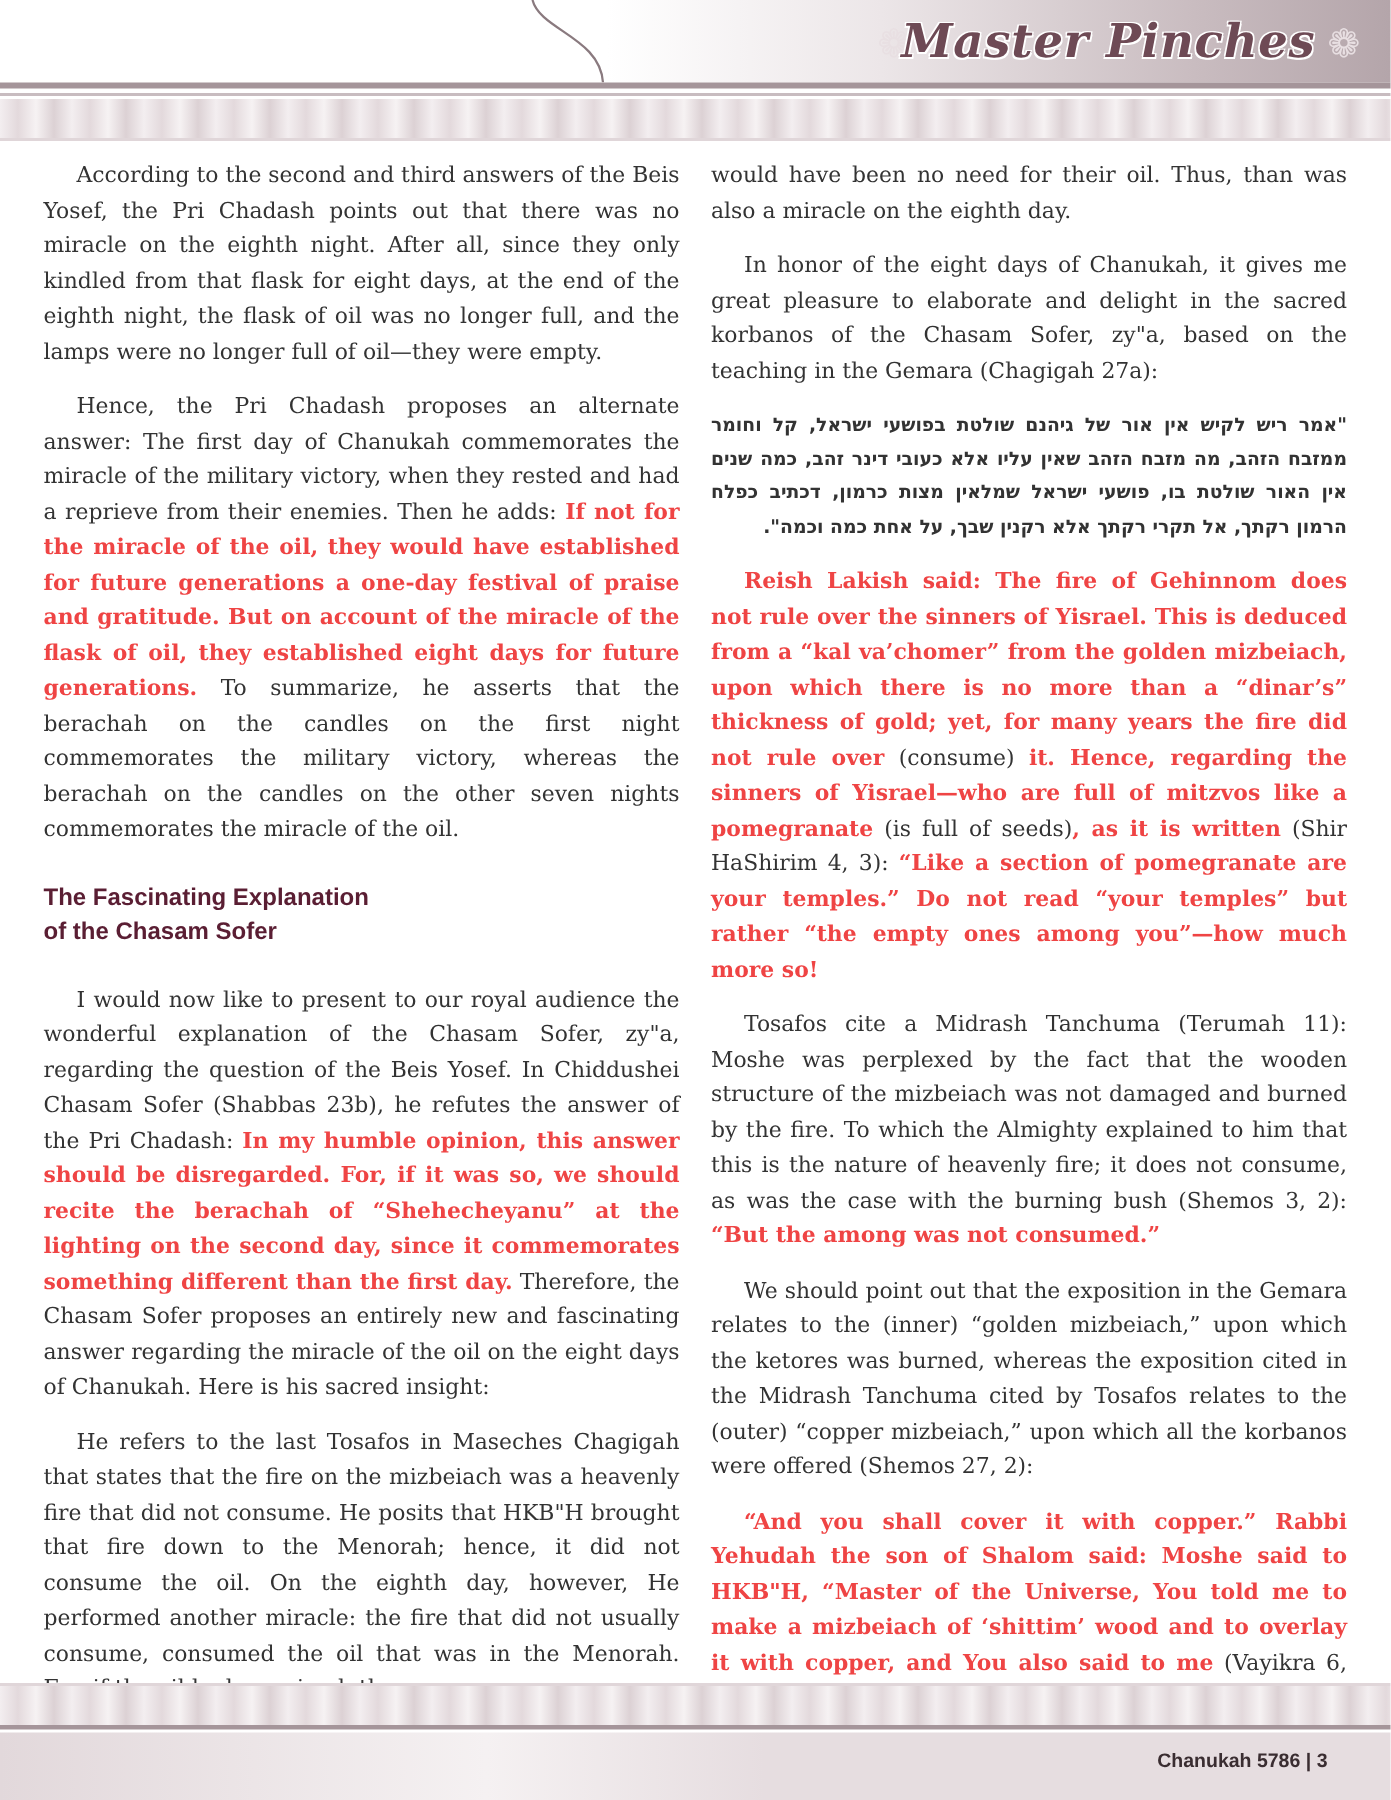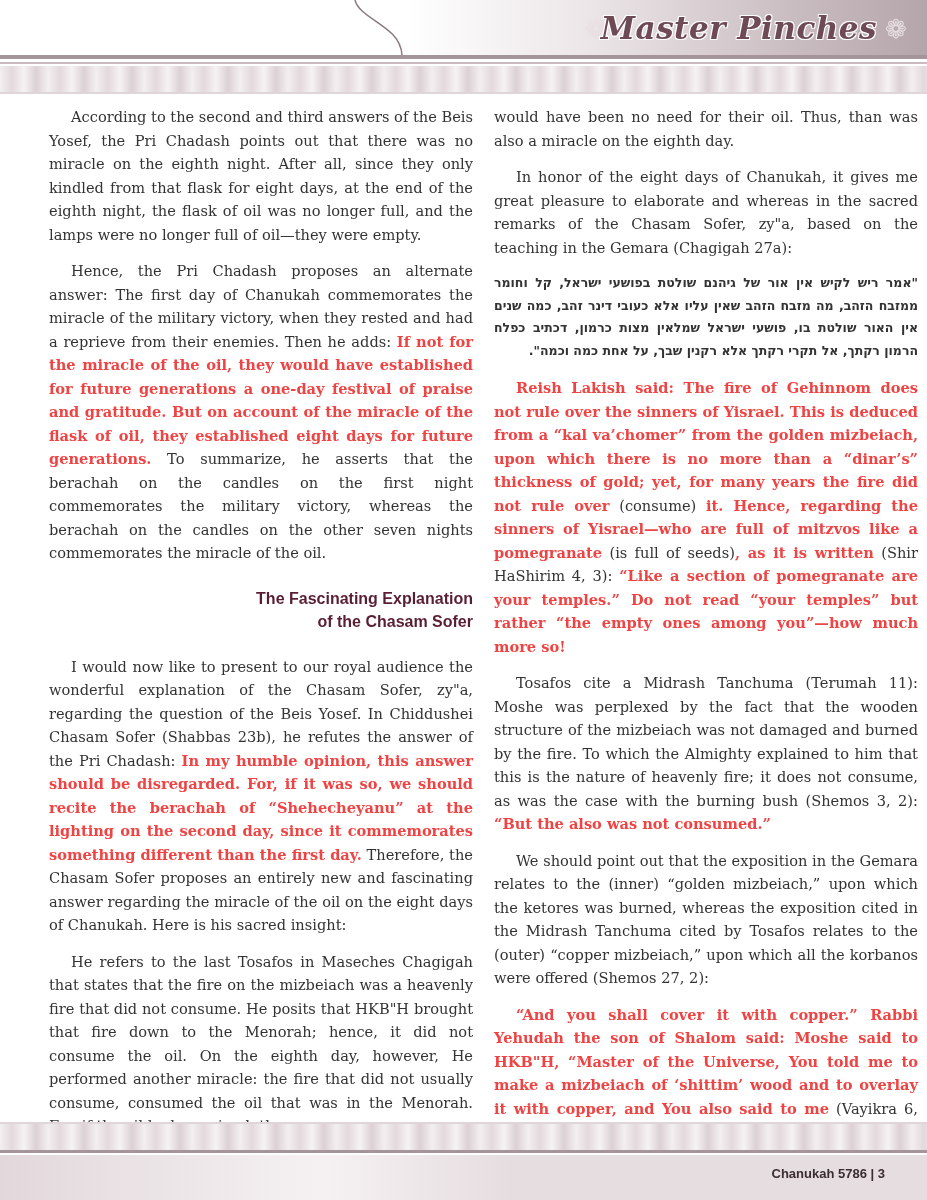--- a/index.html
+++ b/index.html
@@ -18,28 +18,28 @@
   .band { position:absolute; left:0; width:927px; height:26px;
      background:repeating-linear-gradient(90deg,#f3eef0 0px,#e3d9dc 12px,#f6f2f3 24px,#dcd1d4 36px,#f3eef0 48px); }
   .band.top { top:66px; border-bottom:2px solid #e0d6d9; }
   .band.bottom { top:1122px; border-top:2px solid #e0d6d9; }
   .footer { position:absolute; left:0; top:1150px; width:905px; height:50px; }
   .footer-rule { position:absolute; left:0; top:0; width:927px; height:3px; background:#a5959a; }
   .footer-bg { position:absolute; left:0; top:5px; width:927px; height:45px;
      background:linear-gradient(90deg,#e2d8db 0%,#f5f1f2 35%,#e6dde0 55%,#e6dde0 100%); }
   .footer-text { position:absolute; right:20px; top:16px; font-family:"Liberation Sans",sans-serif;
      font-size:13px; font-weight:bold; color:#3a2d31; }
-  .col { position:absolute; top:105px; width:424px; font-size:14.6px; line-height:23.5px; text-align:justify;margin-left:20px; }
+  .col { position:absolute; top:105px; width:424px; font-size:14.6px; line-height:23.5px; text-align:justify; }
   .col.left { left:29px; }
   .col.right { left:474px; }
   p { margin:0 0 13px 0; text-indent:22px; }
   p.noindent { text-indent:0; }
   b { color:#ef4444; }
   h2 { font-family:"Liberation Sans",sans-serif; font-size:16px; font-weight:bold; color:#5a1e33;
-       text-align:right; line-height:23px; margin:22px 0 22px 0; }
+       text-align:left; line-height:23px; margin:22px 0 22px 0; }
   .hebrew { direction:rtl; text-align:justify; font-family:"DejaVu Sans",sans-serif; font-weight:bold;
        font-size:12.5px; line-height:22.5px; color:#333; margin:0 0 14px 0; }
 </style>
 </head>
 <body>
 
 <div class="header">
   <div class="header-grad"></div>
   <svg class="header-curve" viewBox="0 0 60 55" width="60" height="55">
     <path d="M5 0 C 10 20, 50 25, 52 55" stroke="#8a7a7f" stroke-width="1.5" fill="none"></path>
@@ -55,24 +55,24 @@
 <div class="col left">
   <p>According to the second and third answers of the Beis Yosef, the Pri Chadash points out that there was no miracle on the eighth night.  After all, since they only kindled from that flask for eight days, at the end of the eighth night, the flask of oil was no longer full, and the lamps were no longer full of oil—they were empty.</p>
   <p><span>Hence, the Pri Chadash proposes an alternate answer: The first day of Chanukah commemorates the miracle of the military victory, when they rested and had a reprieve from their enemies. Then he adds: </span><b>If not for the miracle of the oil, they would have established for future generations a one-day festival of praise and gratitude. But on account of the miracle of the flask of oil, they established eight days for future generations.</b><span>  To summarize, he asserts that the berachah on the candles on the first night commemorates the military victory, whereas the berachah on the candles on the other seven nights commemorates the miracle of the oil.</span></p>
   <h2><span>The Fascinating Explanation</span><br><span>of the Chasam Sofer</span></h2>
   <p><span>I would now like to present to our royal audience the wonderful explanation of the Chasam Sofer, zy"a, regarding the question of the Beis Yosef.  In Chiddushei Chasam Sofer (Shabbas 23b), he refutes the answer of the Pri Chadash: </span><b>In my humble opinion, this answer should be disregarded. For, if it was so, we should recite the berachah of “Shehecheyanu” at the lighting on the second day, since it commemorates something different than the first day.</b><span>  Therefore, the Chasam Sofer proposes an entirely new and fascinating answer regarding the miracle of the oil on the eight days of Chanukah.  Here is his sacred insight:</span></p>
   <p>He refers to the last Tosafos in Maseches Chagigah that states that the fire on the mizbeiach was a heavenly fire that did not consume.  He posits that HKB"H brought that fire down to the Menorah; hence, it did not consume the oil. On the eighth day, however, He performed another miracle: the fire that did not usually consume, consumed the oil that was in the Menorah.  For, if the oil had remained, there</p>
 </div>
 
 <div class="col right">
   <p class="noindent">would have been no need for their oil.  Thus, than was also a miracle on the eighth day.</p>
-  <p>In honor of the eight days of Chanukah, it gives me great pleasure to elaborate and whereas in the sacred remarks of the Chasam Sofer, zy"a, based on the teaching in the Gemara (Chagigah 27a):</p>
+  <p>In honor of the eight days of Chanukah, it gives me great pleasure to elaborate and delight in the sacred korbanos of the Chasam Sofer, zy"a, based on the teaching in the Gemara (Chagigah 27a):</p>
   <div class="hebrew">"אמר ריש לקיש אין אור של גיהנם שולטת בפושעי ישראל, קל וחומר ממזבח הזהב, מה מזבח הזהב שאין עליו אלא כעובי דינר זהב, כמה שנים אין האור שולטת בו, פושעי ישראל שמלאין מצות כרמון, דכתיב כפלח הרמון רקתך, אל תקרי רקתך אלא רקנין שבך, על אחת כמה וכמה".</div>
   <p><b>Reish Lakish said: The fire of Gehinnom does not rule over the sinners of Yisrael.  This is deduced from a “kal va’chomer” from the golden mizbeiach, upon which there is no more than a “dinar’s” thickness of gold; yet, for many years the fire did not rule over</b><span> (consume) </span><b>it.  Hence, regarding the sinners of Yisrael—who are full of mitzvos like a pomegranate</b><span> (is full of seeds)</span><b>, as it is written</b><span> (Shir HaShirim 4, 3): </span><b>“Like a section of pomegranate are your temples.”  Do not read “your temples” but rather “the empty ones among you”—how much more so!</b></p>
-  <p><span>Tosafos cite a Midrash Tanchuma (Terumah 11): Moshe was perplexed by the fact that the wooden structure of the mizbeiach was not damaged and burned by the fire. To which the Almighty explained to him that this is the nature of heavenly fire; it does not consume, as was the case with the burning bush (Shemos 3, 2): </span><b>“But the also was not consumed.”</b></p>
+  <p><span>Tosafos cite a Midrash Tanchuma (Terumah 11): Moshe was perplexed by the fact that the wooden structure of the mizbeiach was not damaged and burned by the fire. To which the Almighty explained to him that this is the nature of heavenly fire; it does not consume, as was the case with the burning bush (Shemos 3, 2): </span><b>“But the among was not consumed.”</b></p>
   <p>We should point out that the exposition in the Gemara relates to the (inner) “golden mizbeiach,” upon which the ketores was burned, whereas the exposition cited in the Midrash Tanchuma cited by Tosafos relates to the (outer) “copper mizbeiach,” upon which all the korbanos were offered (Shemos 27, 2):</p>
   <p><b>“And you shall cover it with copper.” Rabbi Yehudah the son of Shalom said: Moshe said to HKB"H, “Master of the Universe, You told me to make a mizbeiach of ‘shittim’ wood and to overlay it with copper, and You also said to me</b><span> (Vayikra 6, 6): </span><b>‘A perpetual fire shall</b></p>
 </div>
 
 <div class="band bottom"></div>
 <div class="footer">
   <div class="footer-rule"></div>
   <div class="footer-bg"></div>
   <div class="footer-text">
     <span>Chanukah 5786</span>

